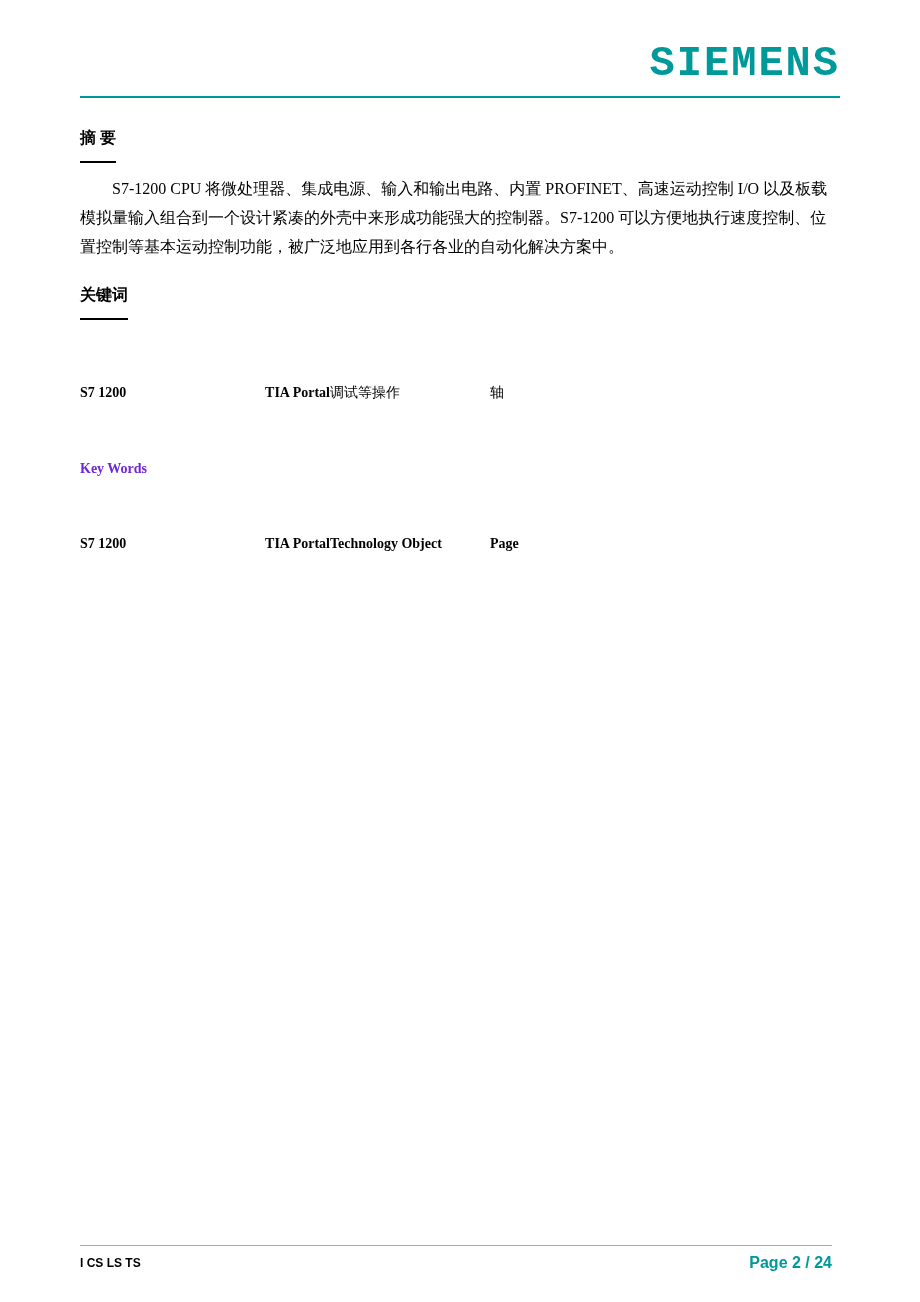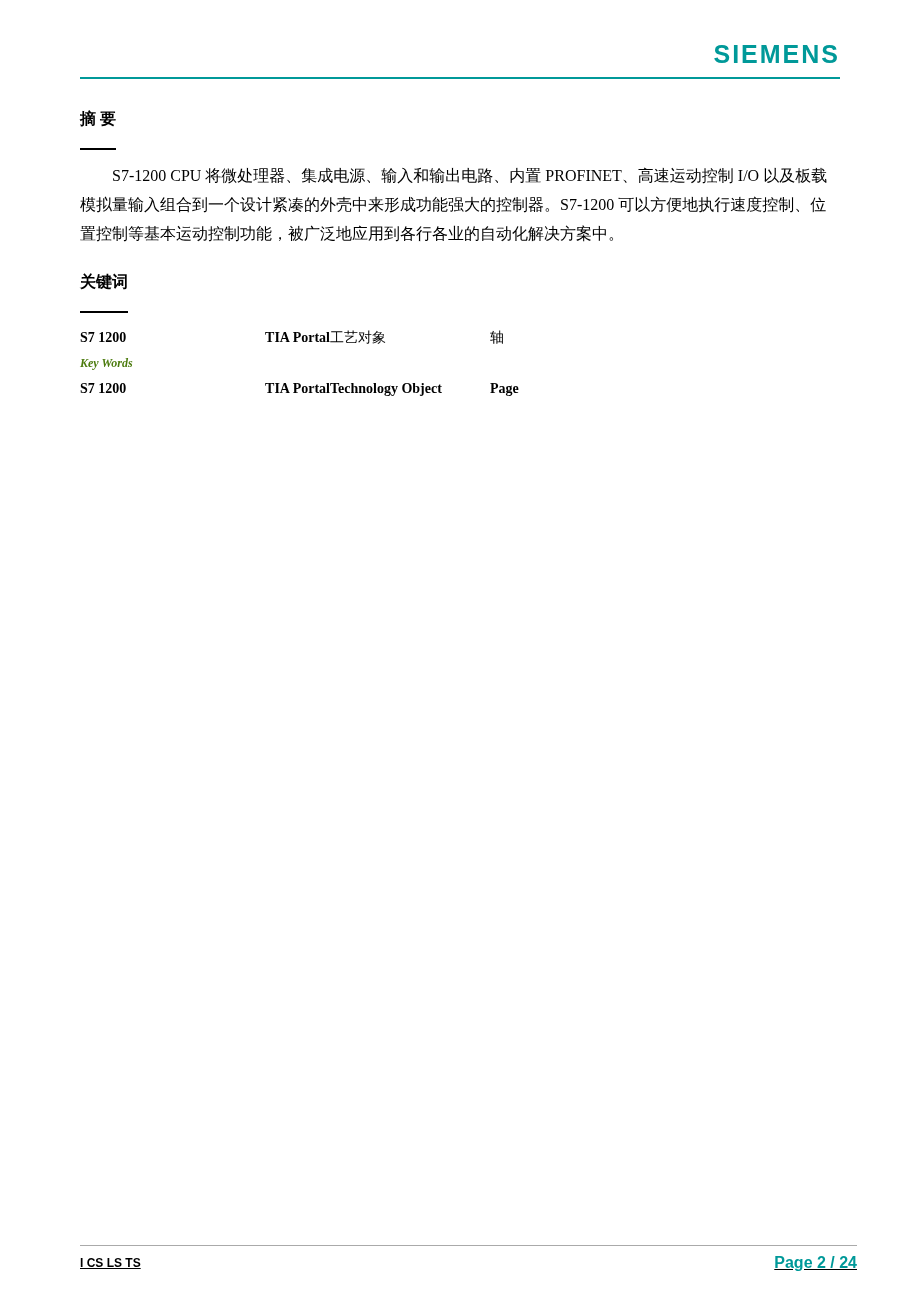--- a/index.html
+++ b/index.html
@@ -29,41 +29,41 @@
     .header {
       display: flex;
       justify-content: flex-end;
       align-items: flex-end;
       padding-top: 40px;
       padding-bottom: 8px;
       border-bottom: 2px solid #009999;
     }
 
     .siemens-logo {
-      font-family: Liberation Sans, sans-serif;
-      font-size: 25px;
+      font-family: Liberation Mono, monospace;
+      font-size: 42px;
       font-weight: bold;
       color: #009999;
       letter-spacing: 2px;
     }
 
     
     .content {
       padding-top: 30px;
     }
 
     
     .section-title {
       font-size: 16px;
       font-weight: bold;
       color: #000;
       margin-bottom: 12px;
       display: inline-block;
       border-bottom: 2px solid #000;
-      padding-bottom: 18px;
+      padding-bottom: 12px;
     }
 
     .abstract-text {
       font-size: 16px;
       line-height: 1.8;
       text-indent: 2em;
       margin-bottom: 10px;
       color: #000;
     }
 
@@ -77,20 +77,21 @@
       align-items: baseline;
       margin-bottom: 2px;
       font-size: 14px;
       line-height: 1.8;
     }
 
     .kw-col-1 {
       width: 120px;
       font-weight: bold;
       flex-shrink: 0;
+      margin-top: 48px;
     }
 
     .kw-col-2 {
       width: 130px;
       font-weight: bold;
       flex-shrink: 0;
       text-align: right;
     }
 
     .kw-col-3 {
@@ -108,37 +109,35 @@
     }
 
     .kw-row.bold-row .kw-col-3,
     .kw-row.bold-row .kw-col-4,
     .kw-row.bold-row .kw-col-5 {
       font-weight: bold;
     }
 
     .key-words-label {
       font-weight: bold;
-      font-size: 12px;
-      color: #4d7c0f;
-      font-style: italic;
+      font-size: 14px;
+      color: #6d28d9;
     }
 
     
     .footer {
       position: absolute;
       bottom: 30px;
       left: 80px;
-      right: 63px;
+      right: 88px;
       border-top: 1px solid #aaa;
       padding-top: 8px;
       display: flex;
       justify-content: space-between;
       align-items: center;
-      text-decoration: underline;
     }
 
     .footer-left {
       font-size: 12px;
       font-weight: bold;
       color: #000;
       font-family: Arial, sans-serif;
     }
 
     .footer-right {
@@ -164,21 +163,21 @@
       <p class="abstract-text">S7-1200 CPU 将微处理器、集成电源、输入和输出电路、内置 PROFINET、高速运动控制  I/O  以及板载模拟量输入组合到一个设计紧凑的外壳中来形成功能强大的控制器。S7-1200 可以方便地执行速度控制、位置控制等基本运动控制功能，被广泛地应用到各行各业的自动化解决方案中。</p>
     </div>
 
     <div class="keywords-section">
       <div class="section-title">关键词</div>
 
       
       <div class="kw-row">
         <span class="kw-col-1">S7 1200</span>
         <span class="kw-col-2">TIA Portal</span>
-        <span class="kw-col-3">工艺对象</span>
+        <span class="kw-col-3">调试等操作</span>
         <span class="kw-col-4">轴</span>
       </div>
 
       
       <div class="kw-row">
         <span class="kw-col-1 key-words-label">Key Words</span>
       </div>
 
       
       <div class="kw-row bold-row">

